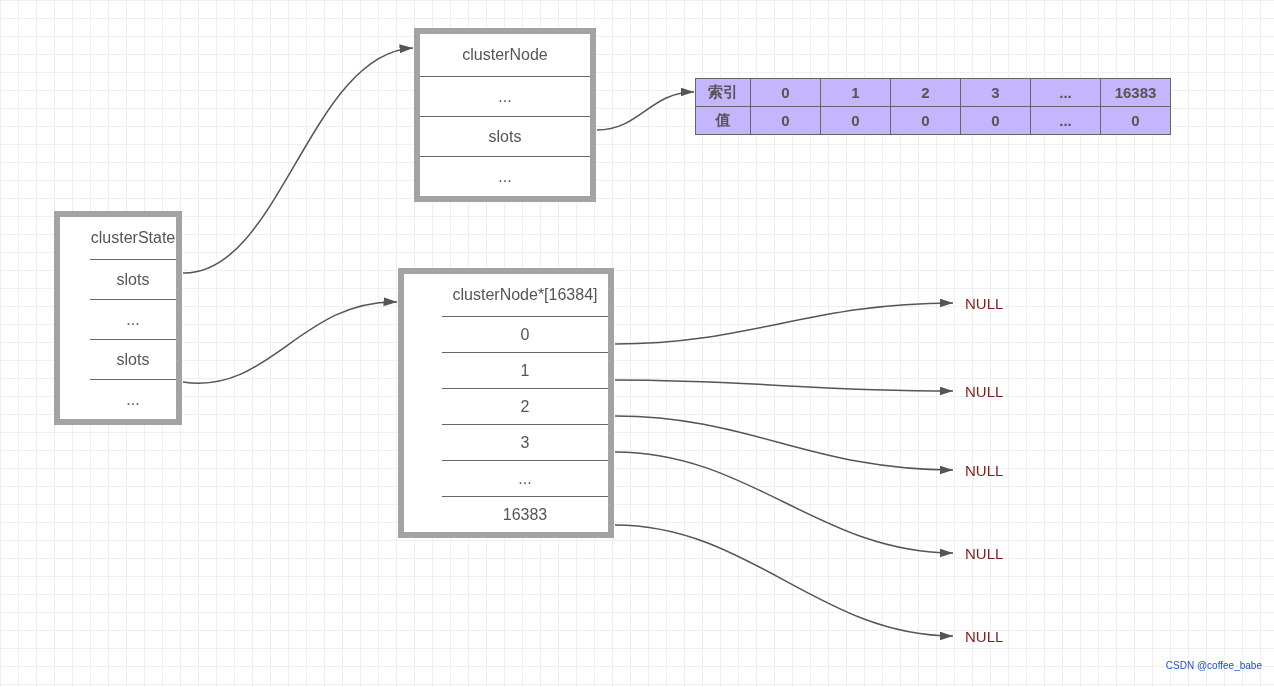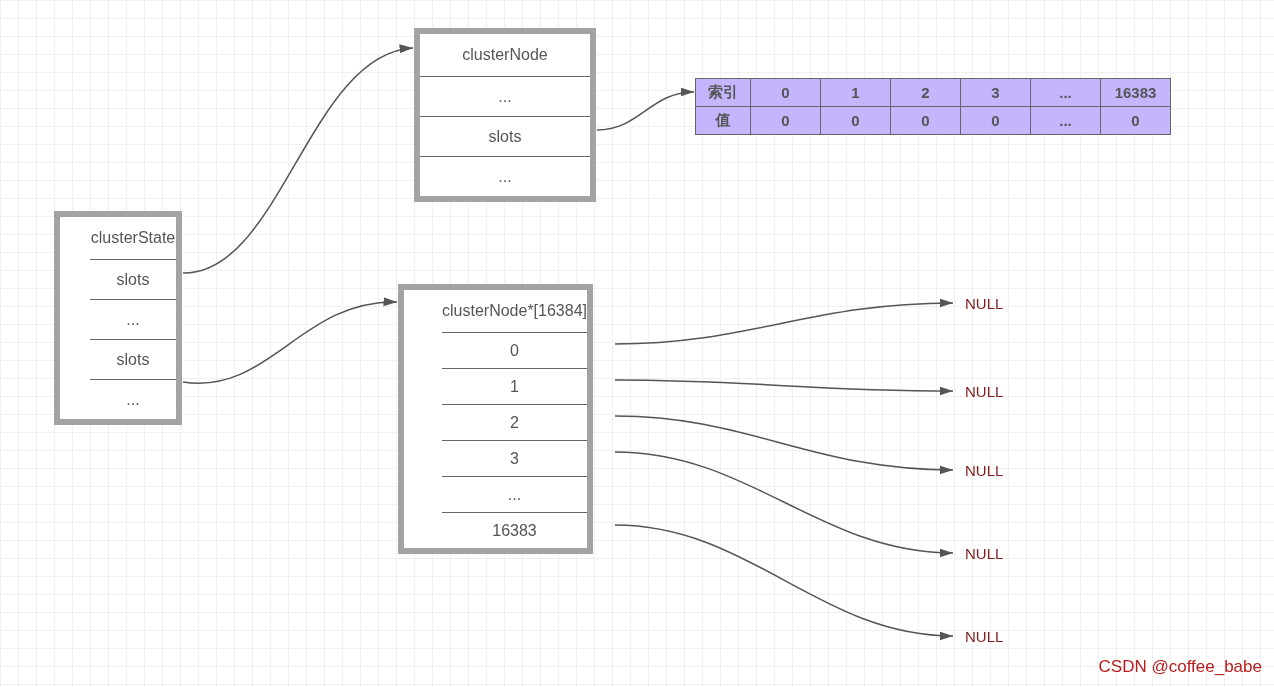--- a/index.html
+++ b/index.html
@@ -49,23 +49,23 @@
       font-size: 15px;
     }
     .null-label {
       position: absolute;
       font-size: 15px;
       color: #7f1d1d;
     }
     .watermark {
       position: absolute;
       right: 12px;
-      bottom: 10px;
-      color: #b91c1c;
-      font-size: 17px;
+      bottom: 16px;
+      color: #1d4ed8;
+      font-size: 10px;
       font-family: Arial, sans-serif;
     }
     svg.connector {
       position: absolute;
       top: 0;
       left: 0;
       width: 1274px;
       height: 687px;
       pointer-events: none;
     }
@@ -104,21 +104,21 @@
     <td>0</td>
     <td>0</td>
     <td>0</td>
     <td>0</td>
     <td>...</td>
     <td>0</td>
   </tr>
 </tbody>
   </table>
 
-<div class="box" style="left:398px; top:284px; width:195px;padding-left:38px;">
+<div class="box" style="left:398px; top:268px; width:216px;padding-left:38px;">
   <div class="header-cell">clusterNode*[16384]</div>
   <div class="small-cell" style="border-top:1px solid #666;">0</div>
   <div class="small-cell" style="border-top:1px solid #666;">1</div>
   <div class="small-cell" style="border-top:1px solid #666;">2</div>
   <div class="small-cell" style="border-top:1px solid #666;">3</div>
   <div class="small-cell" style="border-top:1px solid #666;">...</div>
   <div class="small-cell" style="border-top:1px solid #666;">16383</div>
 </div>
 
 <div class="null-label" style="left:965px; top:295px;">NULL</div>

